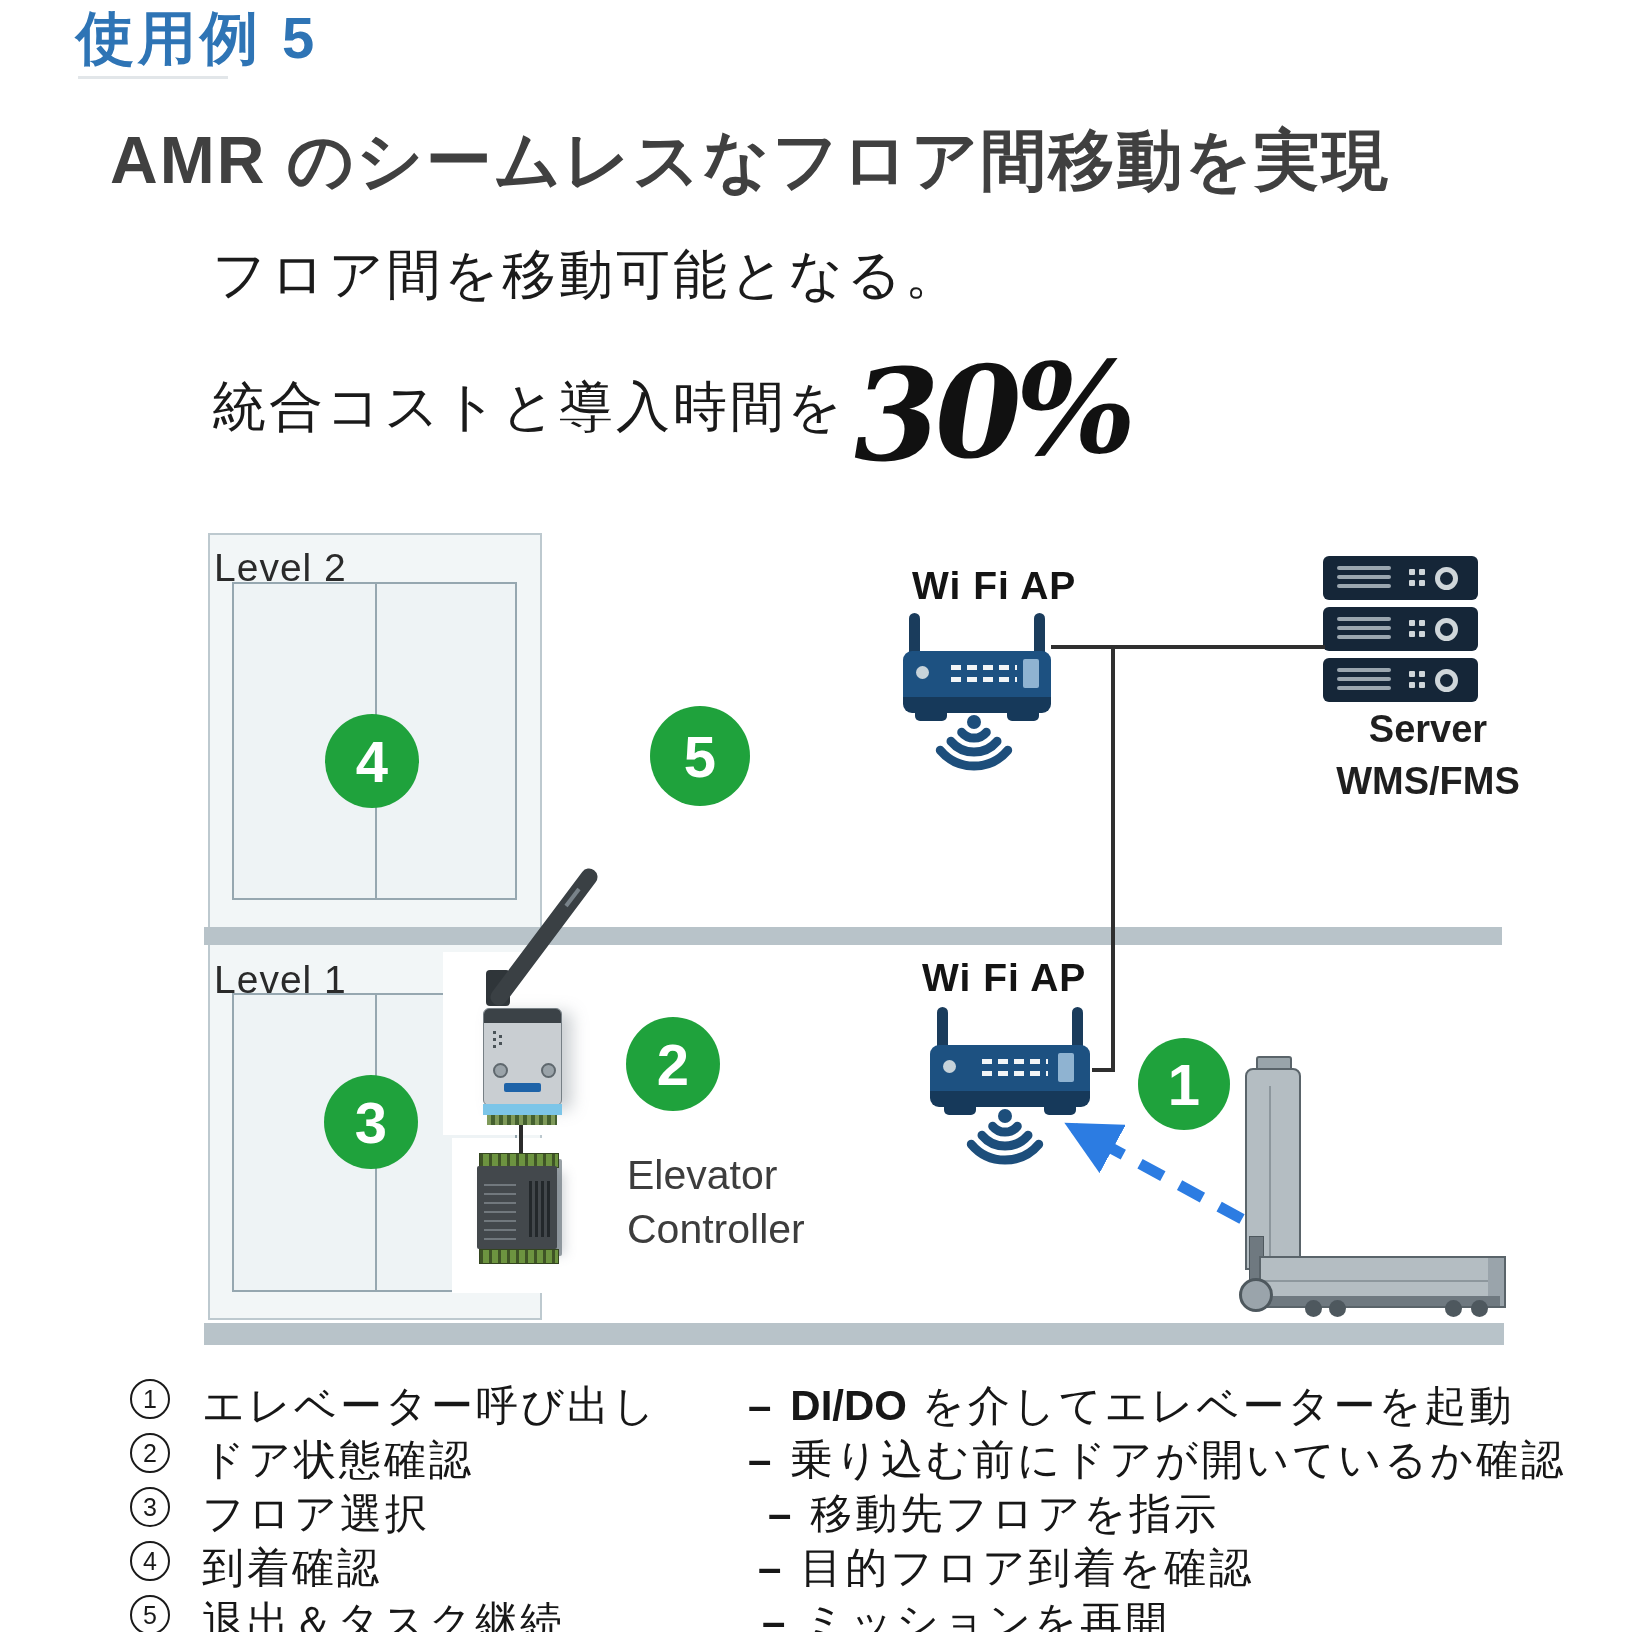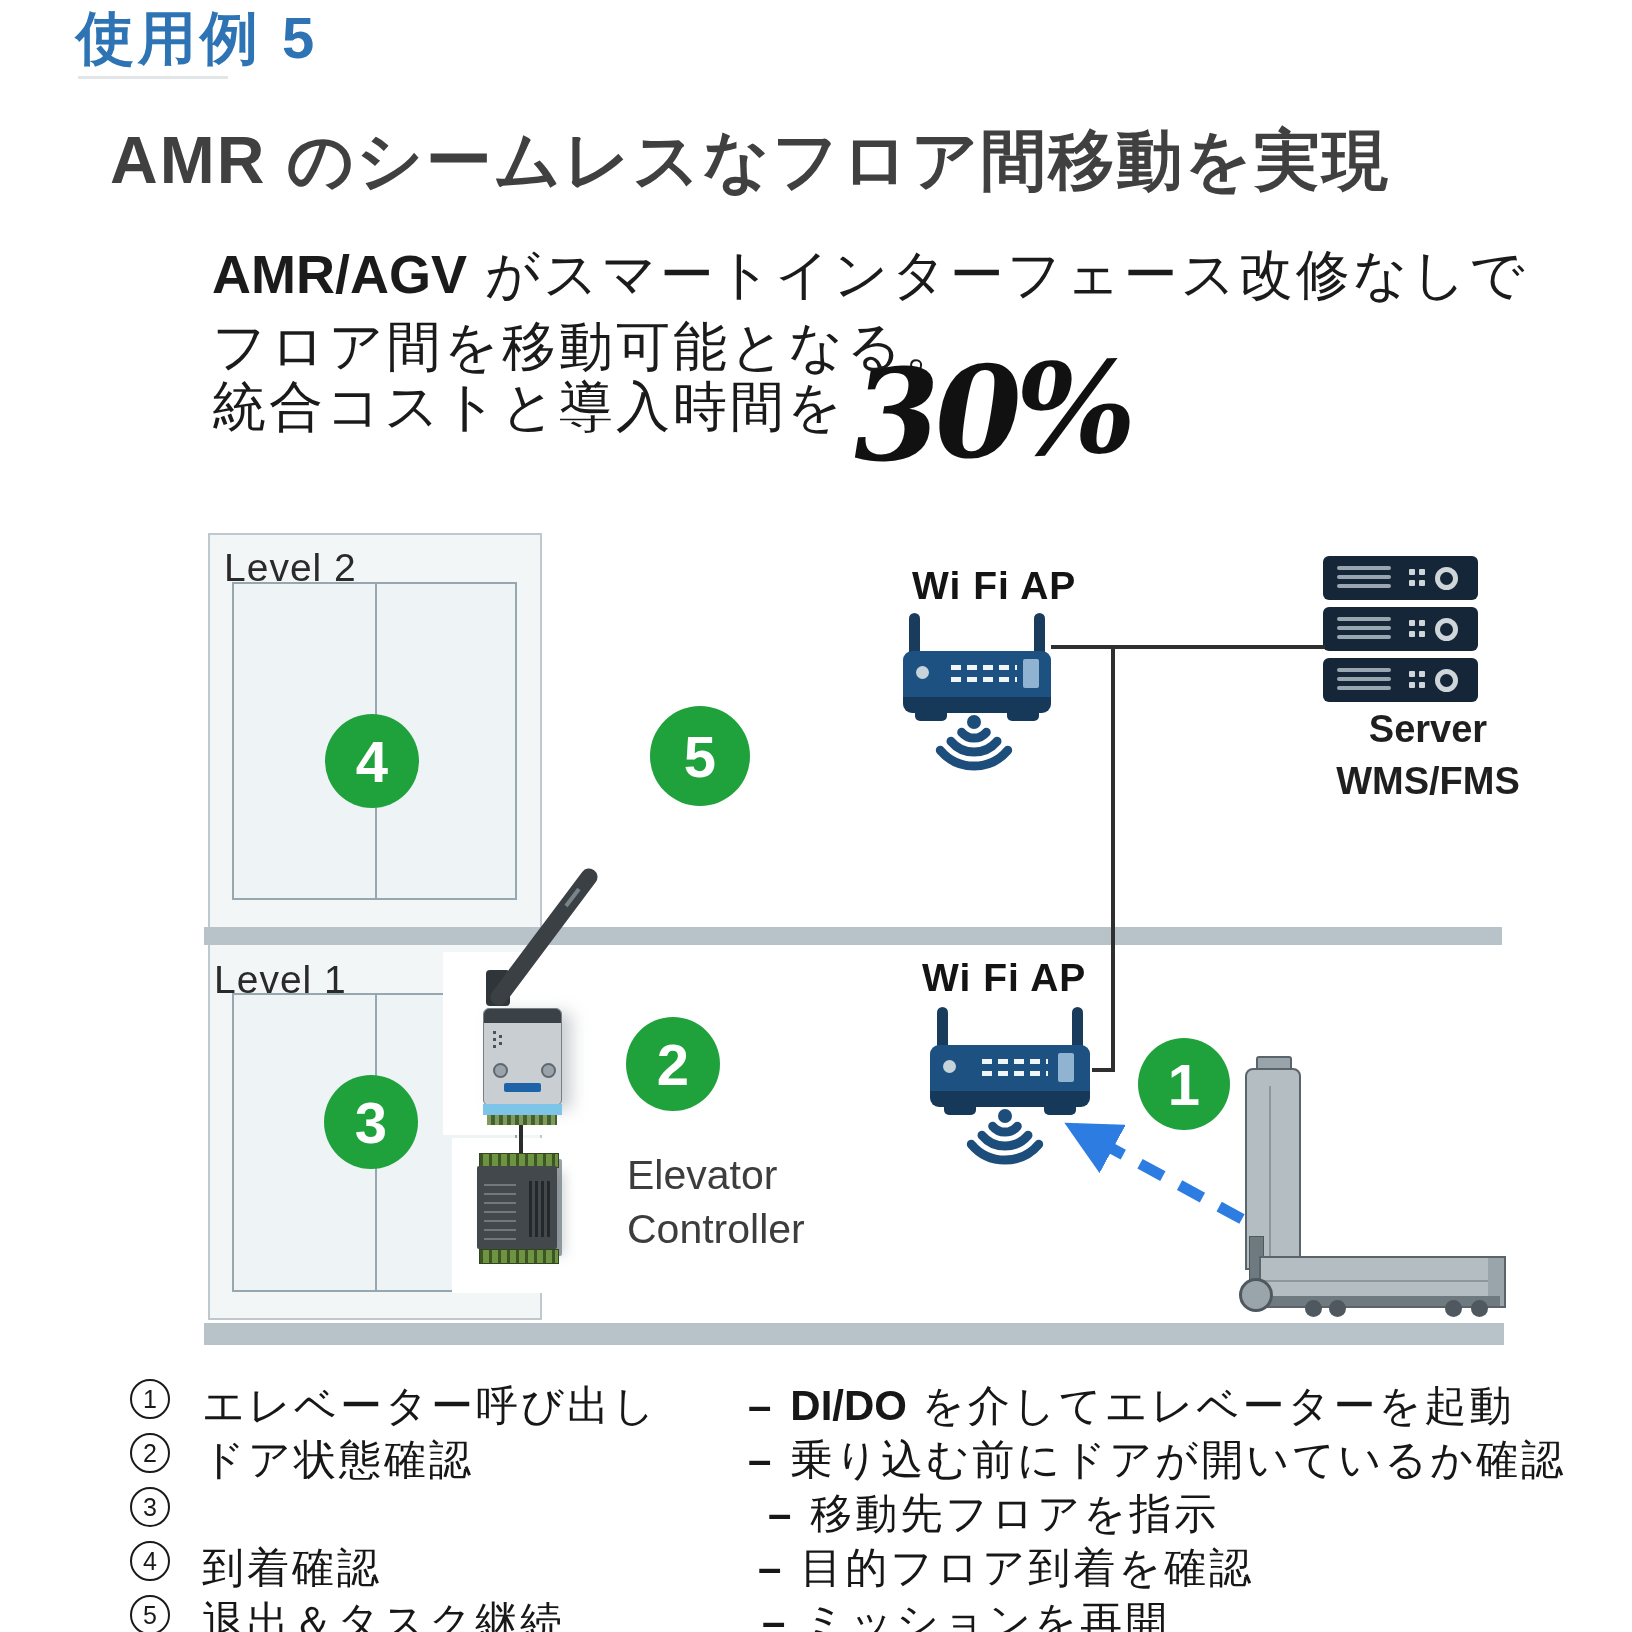--- a/index.html
+++ b/index.html
@@ -24,21 +24,21 @@
   
   .shaft{left:208px;top:533px;width:330px;height:783px;background:#f2f6f7;border:2px solid #bdc9cf;z-index:1;}
   .door{background:#eef3f5;border:2px solid #96a7b0;z-index:2;}
   .door-l2{left:232px;top:582px;width:281px;height:314px;}
   .door-l1{left:232px;top:993px;width:281px;height:295px;}
   .door-split{position:absolute;left:50%;top:0;bottom:0;width:2px;background:#96a7b0;}
   .slab{background:#b8c3c9;z-index:3;}
   .slab-mid{left:204px;top:927px;width:1298px;height:18px;}
   .slab-bot{left:204px;top:1323px;width:1300px;height:22px;}
   .level-label{font-size:39px;color:#2a2a2a;letter-spacing:1px;z-index:5;}
-  .level-l2{left:224px;top:546px;}
+  .level-l2{left:214px;top:546px;}
   .level-l1{left:214px;top:958px;}
 
   
   .badge{border-radius:50%;background:#1fa23c;color:#fff;font-weight:bold;font-size:58px;
          display:flex;align-items:center;justify-content:center;z-index:7;}
   .b1{left:1138px;top:1038px;width:92px;height:92px;}
   .b2{left:626px;top:1017px;width:94px;height:94px;}
   .b3{left:324px;top:1075px;width:94px;height:94px;}
   .b4{left:325px;top:714px;width:94px;height:94px;}
   .b5{left:650px;top:706px;width:100px;height:100px;}
@@ -123,21 +123,20 @@
 </head>
 <body>
 
 <div class="stage">
 
   <div class="abs kicker">使用例 5</div>
   <div class="abs kicker-rule"></div>
   <div class="abs heading">AMR のシームレスなフロア間移動を実現</div>
 
   <div class="abs lead">
-    <div><span class="bold">AMR/AGV</span><span> がスマートインターフェース改修なしで</span></div>
     <div>フロア間を移動可能となる。</div>
   </div>
 
   <div class="abs costline">
     <span class="cost-text">統合コストと導入時間を</span>
     <span class="cost-value">30%</span>
   </div>
 
   <div class="abs shaft"></div>
   <div class="abs door door-l2">
@@ -302,20 +301,21 @@
     <span class="step-label">エレベーター呼び出し</span>
     <span class="step-detail"><span class="dash">–</span><span class="dbold">DI/DO</span><span> を介してエレベーターを起動</span></span>
   </div>
   <div class="abs step-row" style="top:1432px;">
     <span class="step-marker">2</span>
     <span class="step-label">ドア状態確認</span>
     <span class="step-detail"><span class="dash">–</span><span class="dbold"></span><span>乗り込む前にドアが開いているか確認</span></span>
   </div>
   <div class="abs step-row" style="top:1486px;">
     <span class="step-marker">3</span>
+    <span class="step-label">フロア選択</span>
     <span class="step-detail" style="left:768px;"><span class="dash">–</span><span class="dbold"></span><span>移動先フロアを指示</span></span>
   </div>
   <div class="abs step-row" style="top:1540px;">
     <span class="step-marker">4</span>
     <span class="step-label">到着確認</span>
     <span class="step-detail" style="left:758px;"><span class="dash">–</span><span class="dbold"></span><span>目的フロア到着を確認</span></span>
   </div>
   <div class="abs step-row" style="top:1594px;">
     <span class="step-marker">5</span>
     <span class="step-label">退出＆タスク継続</span>

